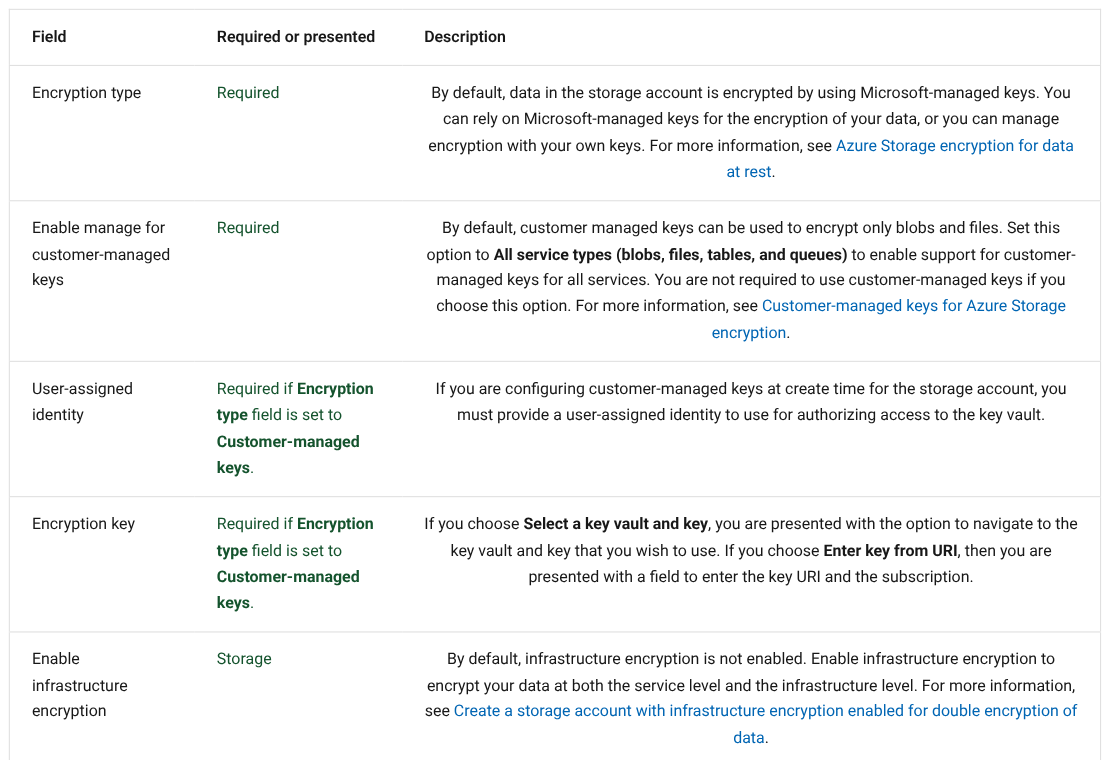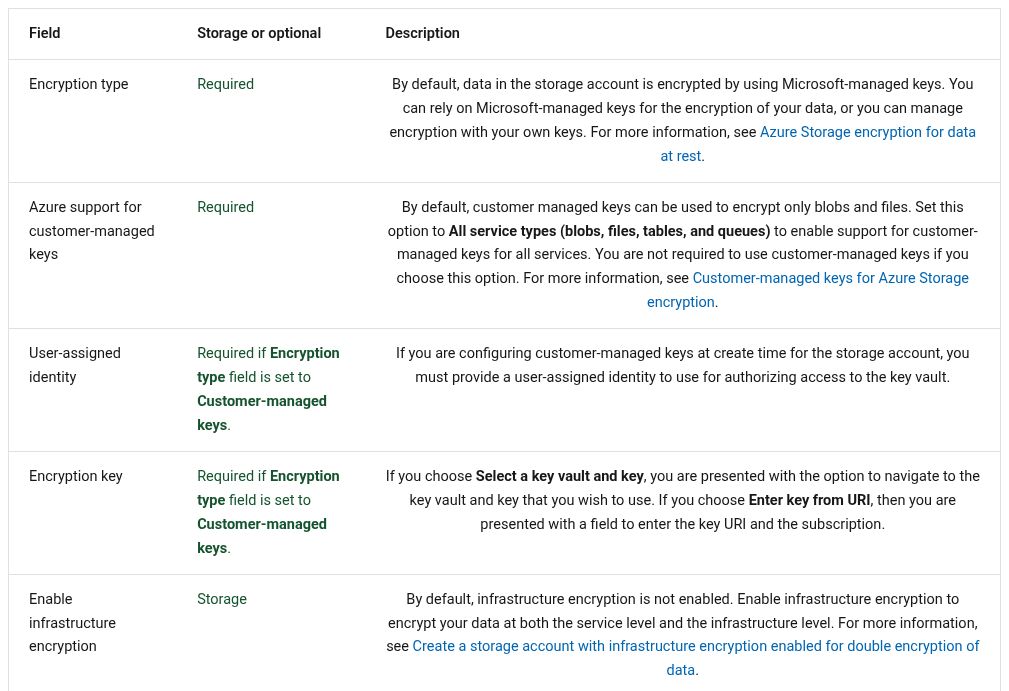--- a/index.html
+++ b/index.html
@@ -51,32 +51,32 @@
       font-weight: 700;
     }
   </style>
 </head>
 <body>
 
 <table>
   <thead>
     <tr>
       <th>Field</th>
-      <th>Storage or optional</th>
+      <th>Required or presented</th>
       <th>Description</th>
     </tr>
   </thead>
   <tbody>
       <tr>
         <td class="col-field">Encryption type</td>
         <td class="col-req"><span>Required</span></td>
         <td class="col-desc"><span>By default, data in the storage account is encrypted by using Microsoft-managed keys. You can rely on Microsoft-managed keys for the encryption of your data, or you can manage encryption with your own keys. For more information, see </span><a href="#">Azure Storage encryption for data at rest</a><span>.</span></td>
       </tr>
       <tr>
-        <td class="col-field">Azure support for customer-managed keys</td>
+        <td class="col-field">Enable manage for customer-managed keys</td>
         <td class="col-req"><span>Required</span></td>
         <td class="col-desc"><span>By default, customer managed keys can be used to encrypt only blobs and files. Set this option to </span><span class="bold">All service types (blobs, files, tables, and queues)</span><span> to enable support for customer-managed keys for all services. You are not required to use customer-managed keys if you choose this option. For more information, see </span><a href="#">Customer-managed keys for Azure Storage encryption</a><span>.</span></td>
       </tr>
       <tr>
         <td class="col-field">User-assigned identity</td>
         <td class="col-req"><span>Required if </span><span class="bold">Encryption type</span><span> field is set to </span><span class="bold">Customer-managed keys</span><span>.</span></td>
         <td class="col-desc"><span>If you are configuring customer-managed keys at create time for the storage account, you must provide a user-assigned identity to use for authorizing access to the key vault.</span></td>
       </tr>
       <tr>
         <td class="col-field">Encryption key</td>

